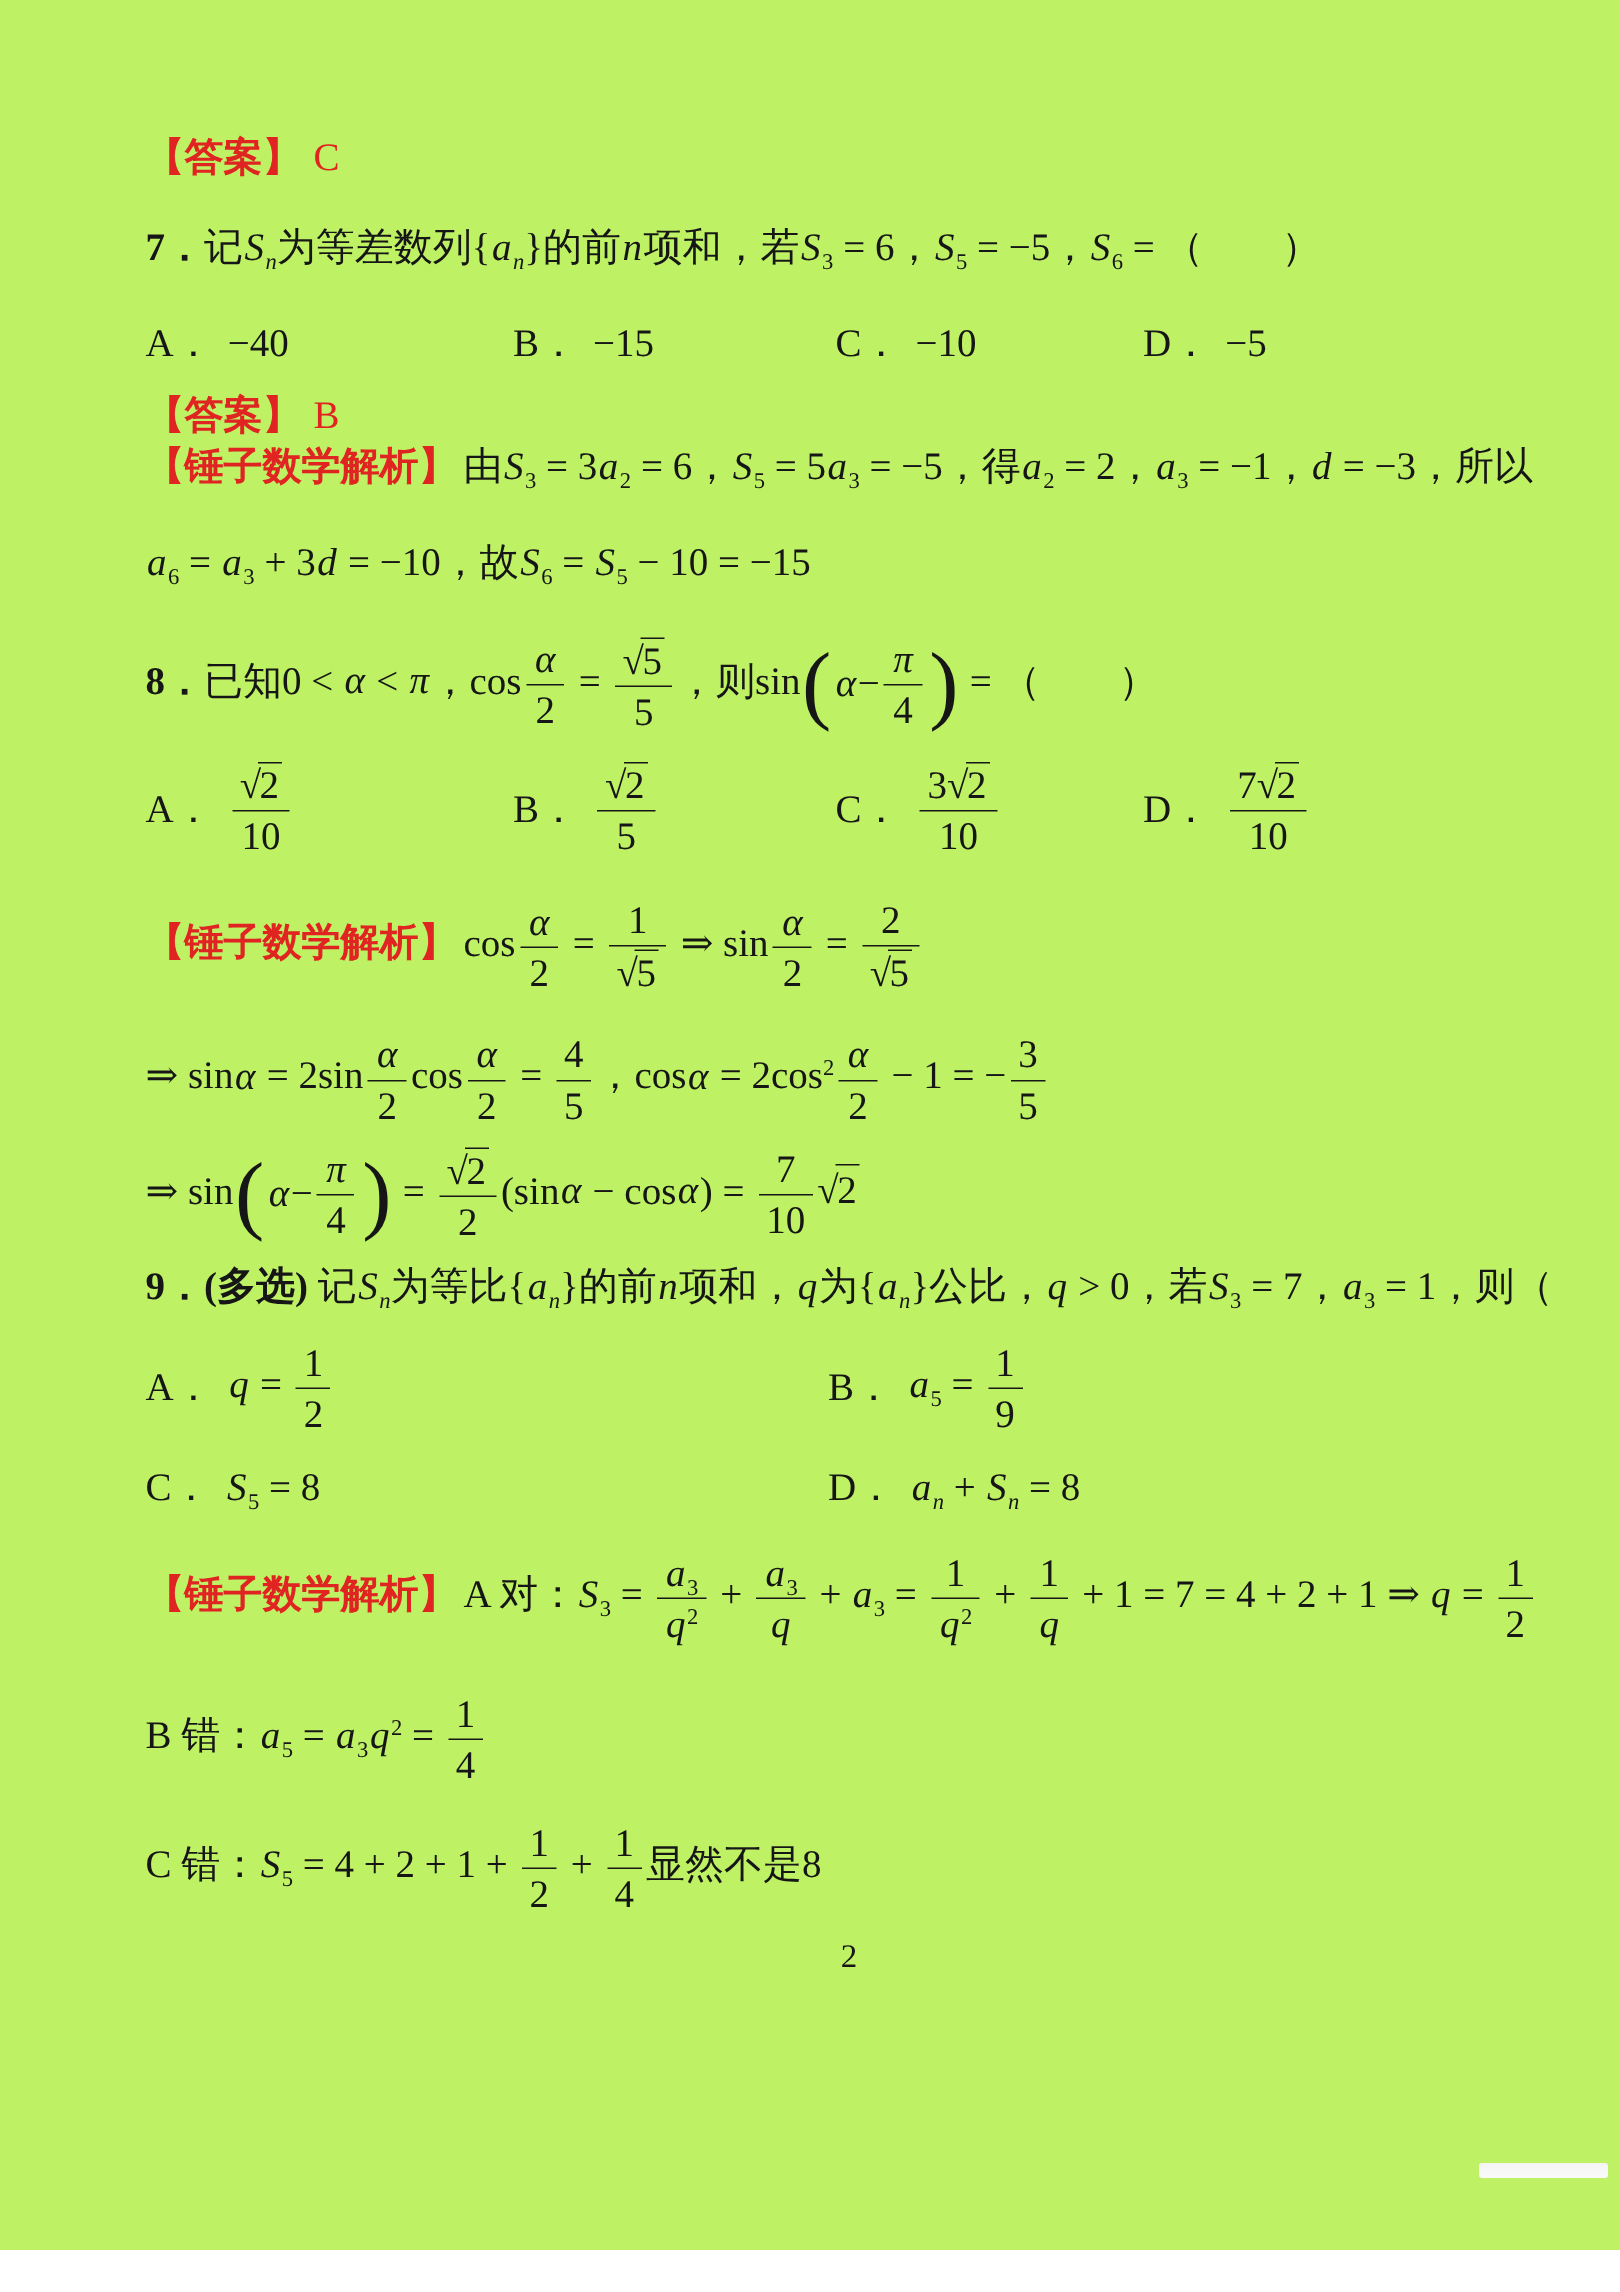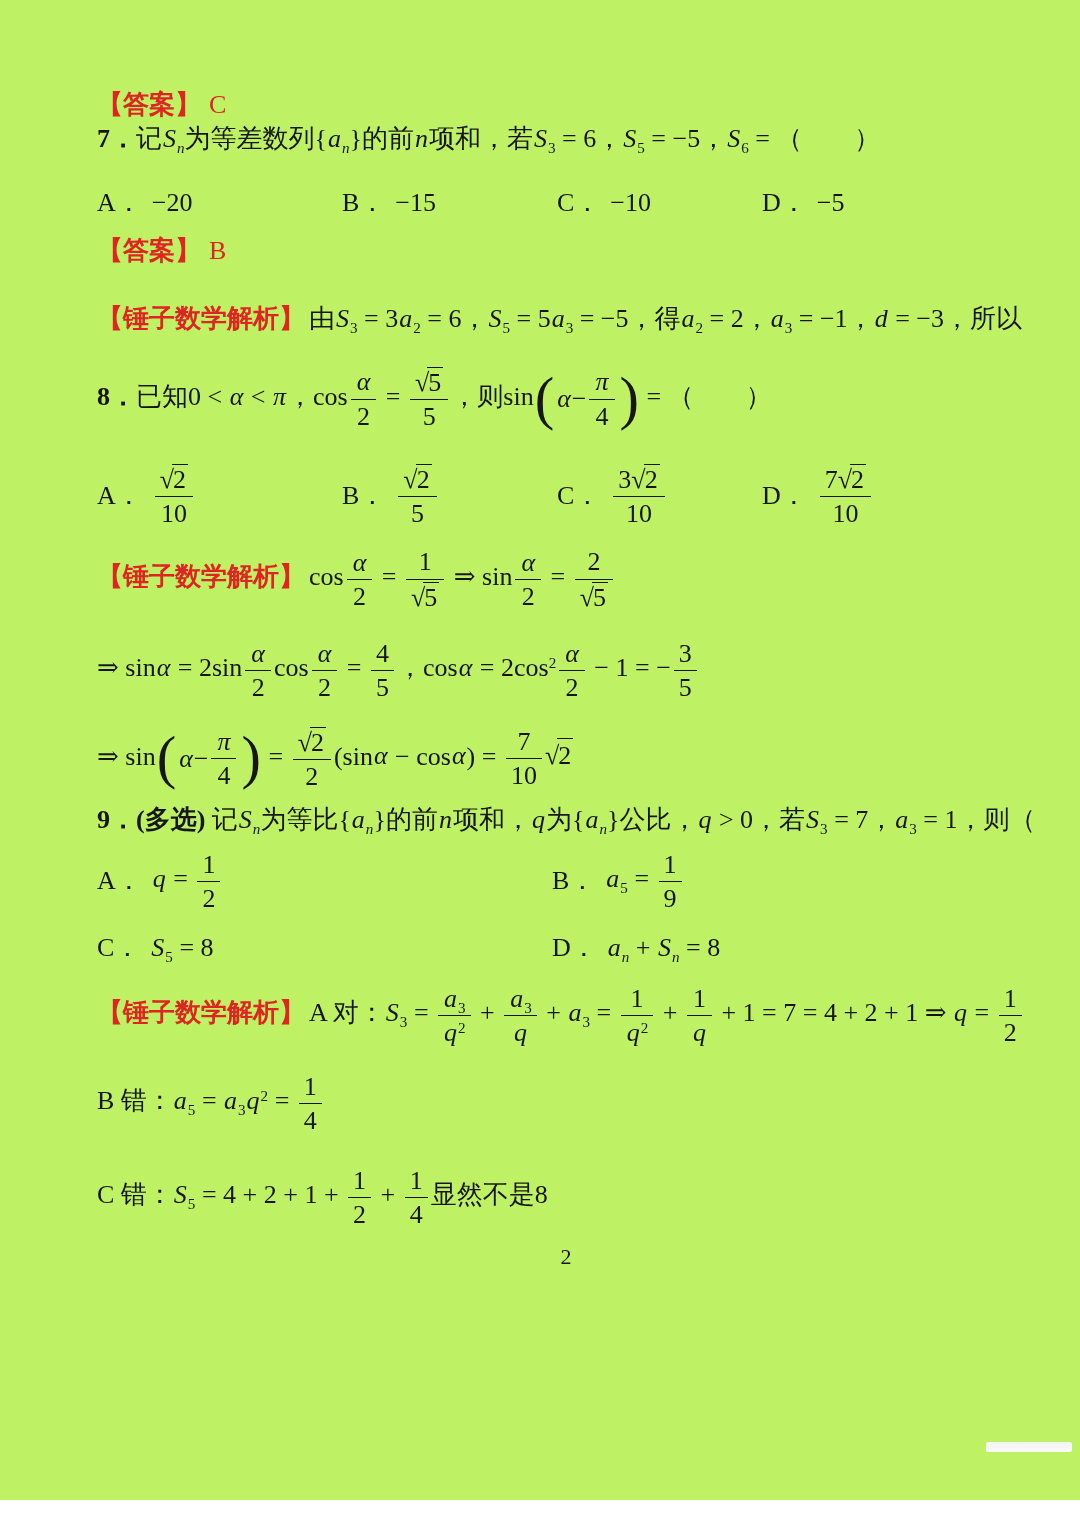--- a/index.html
+++ b/index.html
@@ -1,24 +1,24 @@
 <!DOCTYPE html>
 <html><head>
 <meta charset="utf-8">
 <style>
   html,body{margin:0;padding:0;background:#ffffff;}
   body{width:1080px;height:1528px;font-family:"Liberation Serif","DejaVu Serif",serif;color:#161616;}
   .page{position:relative;width:1080px;height:1500px;box-sizing:border-box;overflow:hidden;
         padding:88px 45px 0 97px;background:#bef264;}
   .para{font-size:26px;line-height:1.3;white-space:nowrap;}
   
-  #doc > :nth-child(2){}
+  #doc > :nth-child(2){margin-top:26px}
   #doc > :nth-child(3){margin-top:30px}
   #doc > :nth-child(4){margin-top:15px}
-  #doc > :nth-child(5){margin-top:34px}
+  #doc > :nth-child(5){}
   #doc > :nth-child(6){margin-top:30px}
   #doc > :nth-child(7){margin-top:32px}
   #doc > :nth-child(8){margin-top:18px}
   #doc > :nth-child(9){margin-top:26px}
   #doc > :nth-child(10){margin-top:24px}
   #doc > :nth-child(11){margin-top:12px}
   #doc > :nth-child(12){margin-top:12px}
   #doc > :nth-child(13){margin-top:18px}
   #doc > :nth-child(14){margin-top:18px}
   #doc > :nth-child(15){margin-top:24px}
@@ -60,37 +60,38 @@
 </head>
 <body>
 
 <div class="page">
   <div id="doc">
       <div class="para red"><span class="lab">【答案】</span><span class="ansv">C</span></div>
       <div class="para"><span class="bold">7．</span><span>记</span><span class="nw"><i class="mi">S</i><sub class="it">n</sub></span><span>为等差数列{</span><span class="nw"><i class="mi">a</i><sub class="it">n</sub></span><span>}的前</span><i class="mi">n</i><span>项和，若</span><span class="nw"><i class="mi">S</i><sub>3</sub></span><span> = 6，</span><span class="nw"><i class="mi">S</i><sub>5</sub></span><span> = −5，</span><span class="nw"><i class="mi">S</i><sub>6</sub></span><span> = （　　）</span></div>
       <div class="para optrow opt4">
         <span class="oi">
           <span>A．</span>
-          <span class="nw"><span>−20</span></span>
+          <span class="nw"><span>−40</span></span>
         </span>
         <span class="oi">
           <span>B．</span>
           <span class="nw"><span>−15</span></span>
         </span>
         <span class="oi">
           <span>C．</span>
           <span class="nw"><span>−10</span></span>
         </span>
         <span class="oi">
           <span>D．</span>
           <span class="nw"><span>−5</span></span>
         </span>
       </div>
       <div class="para red"><span class="lab">【答案】</span><span class="ansv">B</span></div>
       <div class="para"><span class="lab red">【锤子数学解析】</span><span class="expl-tokens"><span>由</span><span class="nw"><i class="mi">S</i><sub>3</sub></span><span> = 3</span><span class="nw"><i class="mi">a</i><sub>2</sub></span><span> = 6，</span><span class="nw"><i class="mi">S</i><sub>5</sub></span><span> = 5</span><span class="nw"><i class="mi">a</i><sub>3</sub></span><span> = −5，得</span><span class="nw"><i class="mi">a</i><sub>2</sub></span><span> = 2，</span><span class="nw"><i class="mi">a</i><sub>3</sub></span><span> = −1，</span><i class="mi">d</i><span> = −3，所以</span></span></div>
+      <div class="para"><span class="nw"><i class="mi">a</i><sub>6</sub></span><span> = </span><span class="nw"><i class="mi">a</i><sub>3</sub></span><span> + 3</span><i class="mi">d</i><span> = −10，故</span><span class="nw"><i class="mi">S</i><sub>6</sub></span><span> = </span><span class="nw"><i class="mi">S</i><sub>5</sub></span><span> − 10 = −15</span></div>
       <div class="para"><span class="bold">8．</span><span>已知0 &lt; </span><i class="mi">α</i><span> &lt; </span><i class="mi">π</i><span>，cos</span><span class="mfrac"><span class="num"><i class="mi">α</i></span><span class="den"><span>2</span></span></span><span> = </span><span class="mfrac"><span class="num"><span class="msqrt"><span class="rsign">√</span><span class="rad"><span>5</span></span></span></span><span class="den"><span>5</span></span></span><span>，则sin</span><span class="bp">
           <span class="paren">(</span>
           <span class="bpc">
             <i class="mi">α</i>
             <span> − </span>
             <span class="mfrac">
               <span class="num"><i class="mi">π</i></span>
               <span class="den"><span>4</span></span>
             </span>
           </span>

